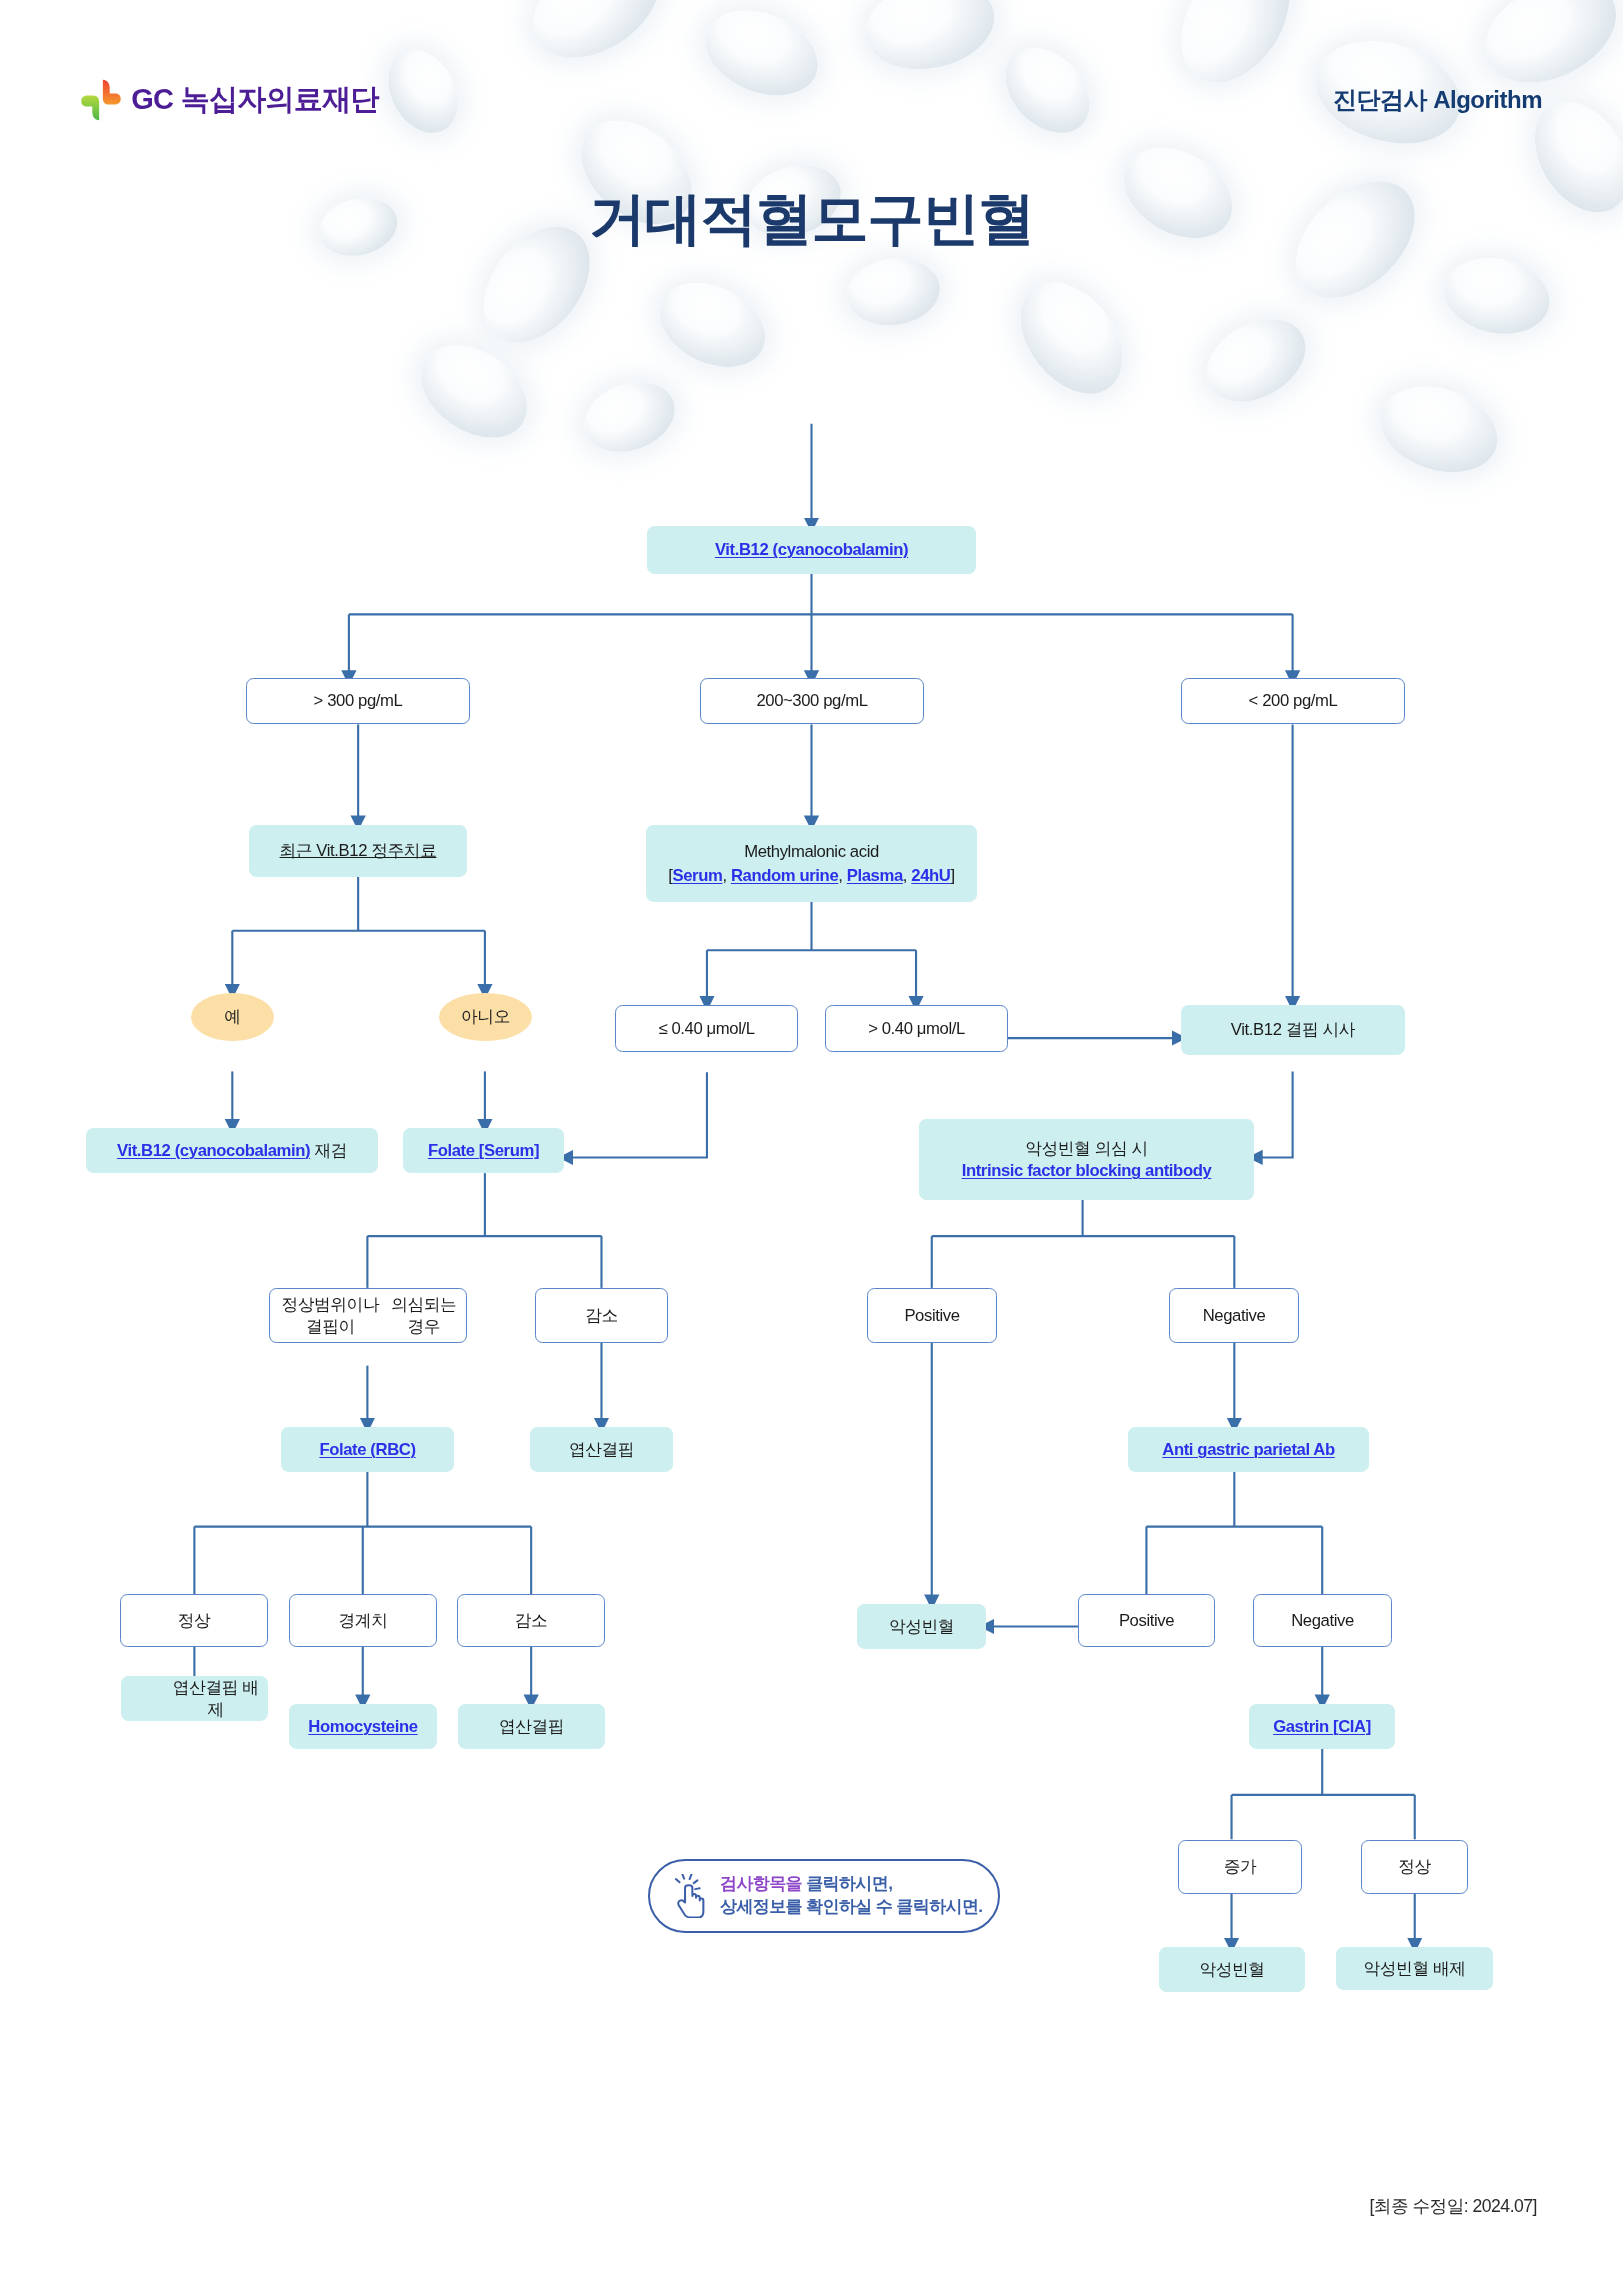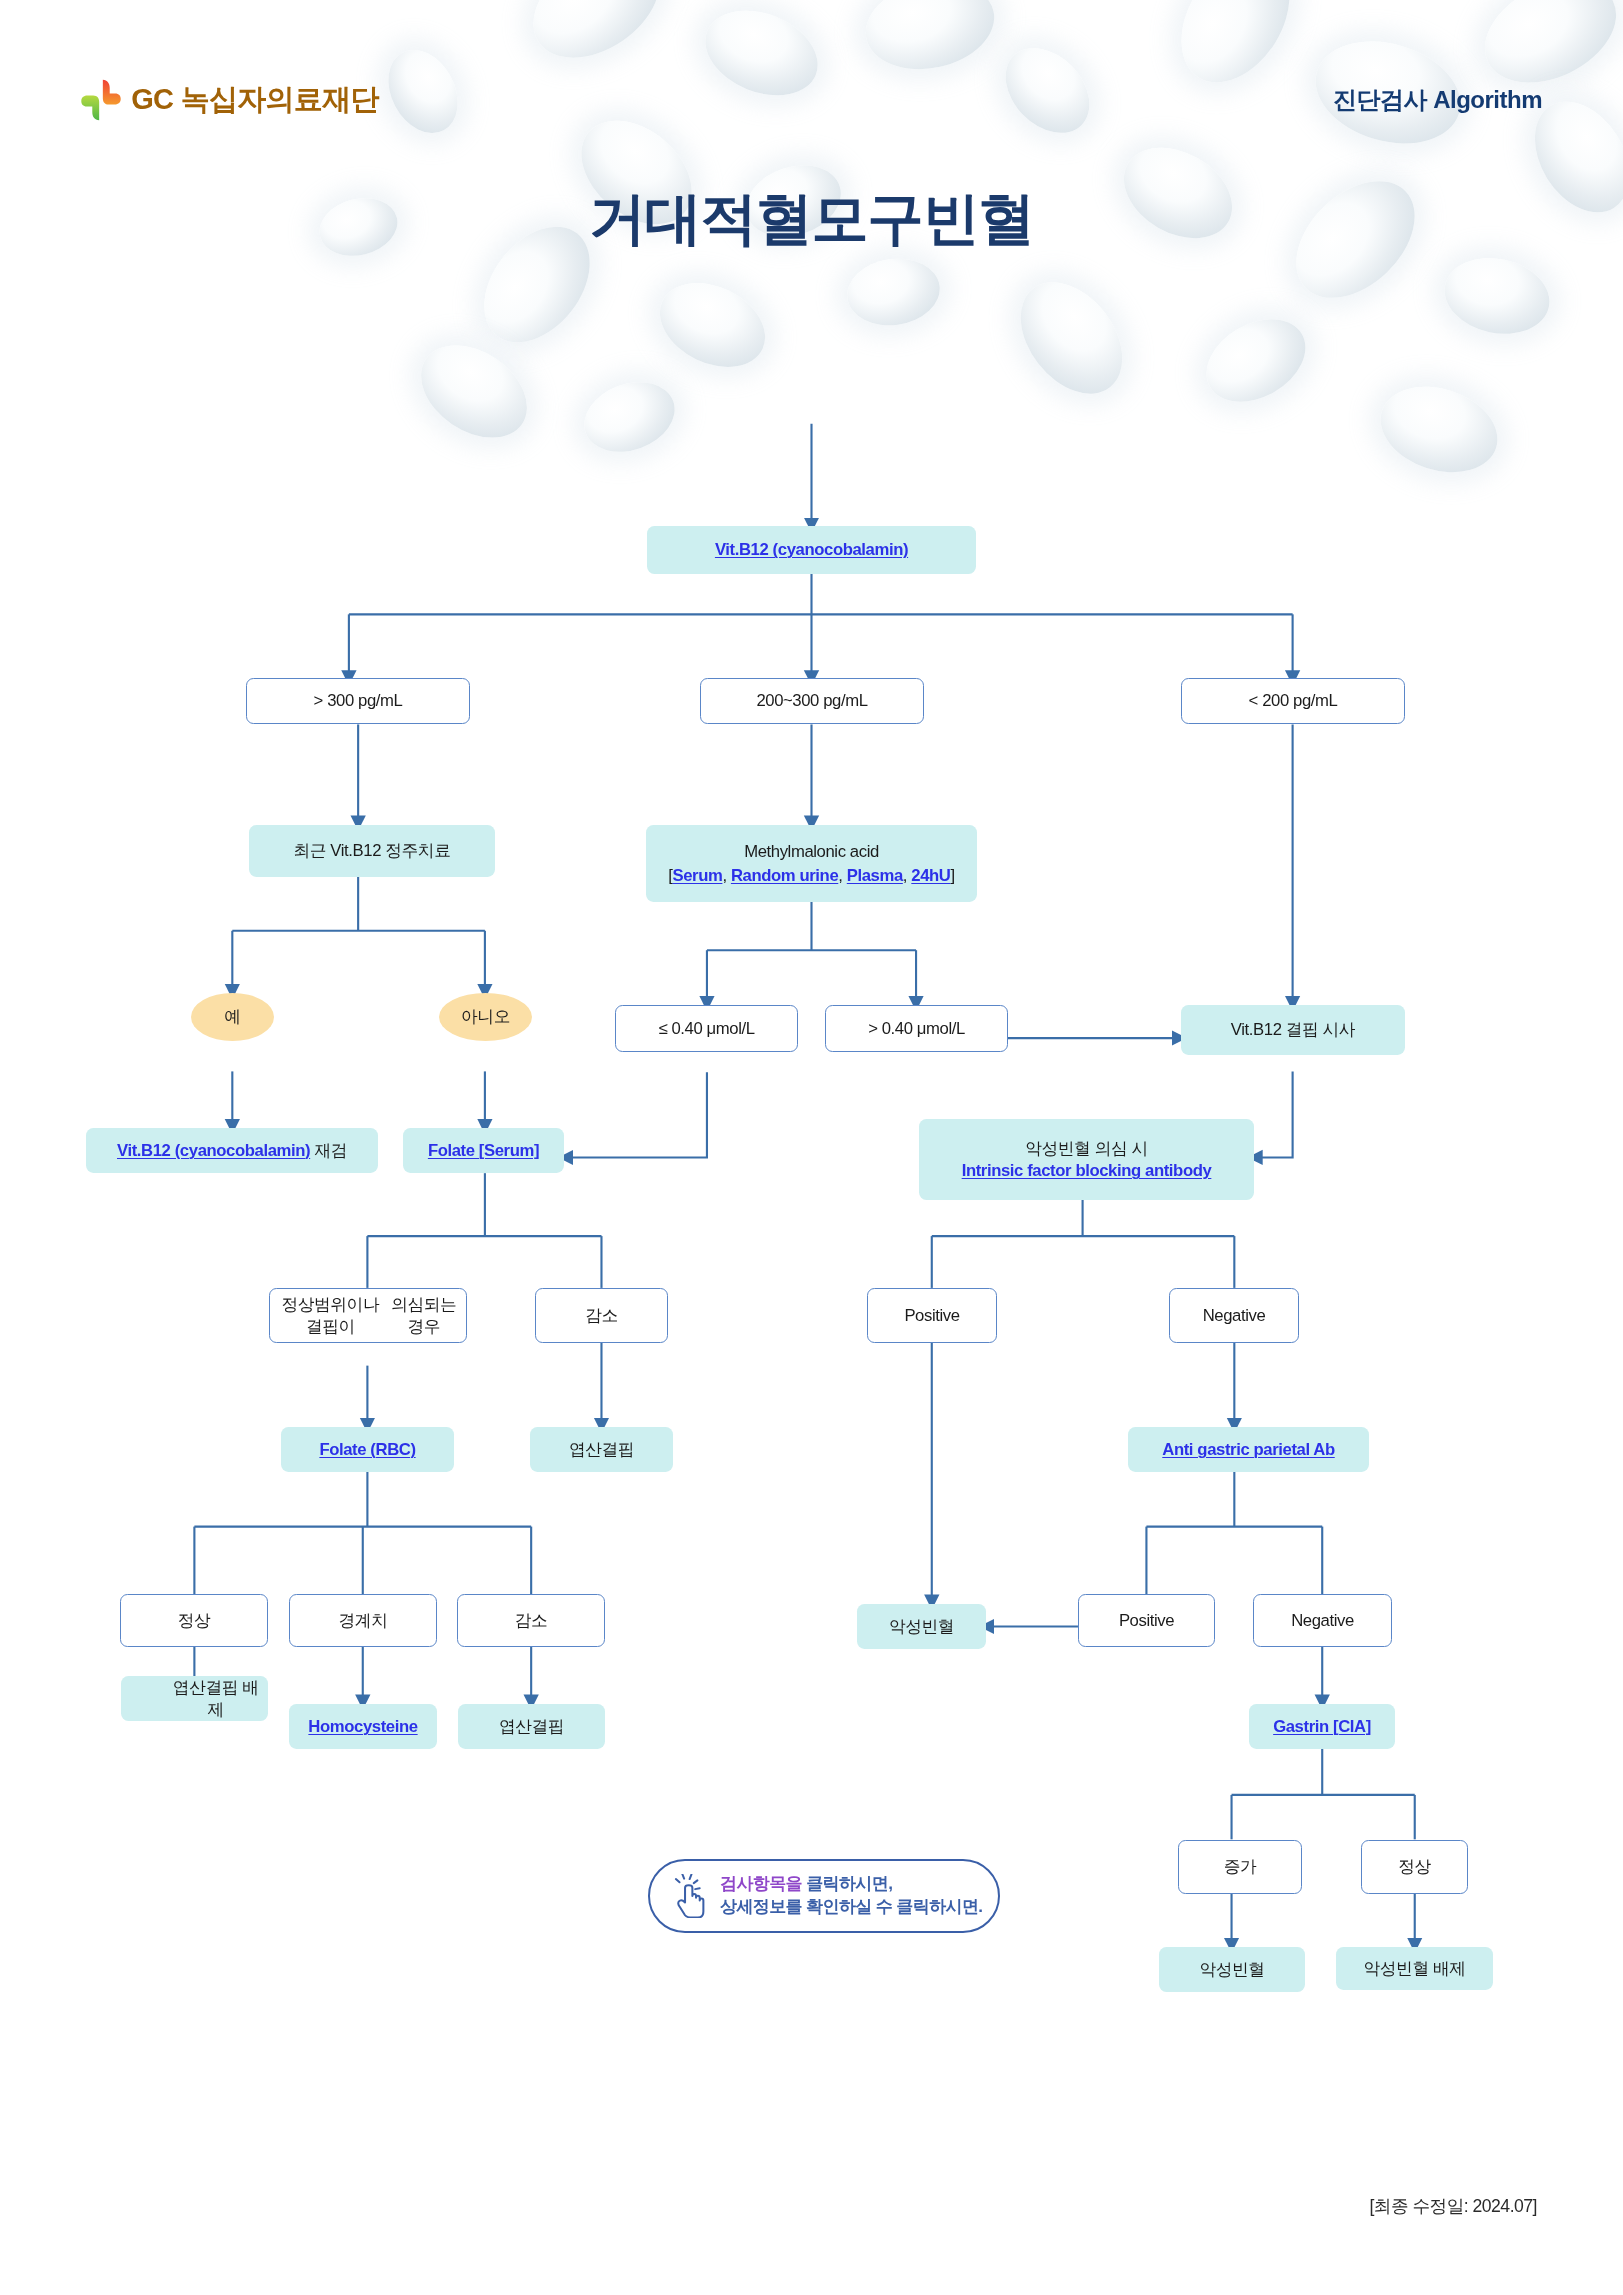--- a/index.html
+++ b/index.html
@@ -25,21 +25,21 @@
     background: radial-gradient(ellipse at 38% 32%,
                 #ffffff 0%, #fafcfd 34%, #e7edf1 62%, #dbe4ea 82%, #eef3f6 100%);
     box-shadow: 0 0 21px 12px rgba(238,243,247,0.85);
   }
 
   
   #header { position: absolute; top: 0; left: 0; width: 1623px; height: 153px; z-index: 6; }
   #logo { position: absolute; left: 81px; top: 78px; display: flex; align-items: center; gap: 10.2px; }
   #logo-mark { position: relative; width: 40px; height: 44px; flex: 0 0 auto; }
   #logo-text {
-    font-size: 29px; font-weight: bold; color: #a16207;
+    font-size: 29px; font-weight: bold; color: #4c1d95;
     letter-spacing: -0.7px; white-space: nowrap;
   }
   #header-tag {
     position: absolute; right: 81px; top: 84px;
     font-size: 24px; font-weight: bold; color: #143b72;
     letter-spacing: -0.5px; white-space: nowrap;
   }
 
   
   #doc-title {
@@ -265,21 +265,21 @@
     <div class="node outline" style="left:246px;top:678px;width:224px;height:46px;">
       <span>&gt; 300 pg/mL</span>
     </div>
     <div class="node outline" style="left:700px;top:678px;width:224px;height:46px;">
       <span>200~300 pg/mL</span>
     </div>
     <div class="node outline" style="left:1181px;top:678px;width:224px;height:46px;">
       <span>&lt; 200 pg/mL</span>
     </div>
 
-    <div class="node fill" style="left:249px;top:825px;width:246px;height:52px;">
+    <div class="node fill" style="left:249px;top:825px;width:218px;height:52px;text-decoration:underline;">
       <span>최근 Vit.B12 정주치료</span>
     </div>
 
     <div class="node fill" style="left:646px;top:825px;width:331px;height:77px;flex-direction:column;gap:2.8px;">
       <span class="plain">Methylmalonic acid</span>
       <span style="white-space:nowrap;">
         <span class="plain">[</span><span class="lnk">Serum</span><span class="plain">, </span><span class="lnk">Random urine</span><span class="plain">, </span><span class="lnk">Plasma</span><span class="plain">, </span><span class="lnk">24hU</span><span class="plain">]</span>
       </span>
     </div>
 

